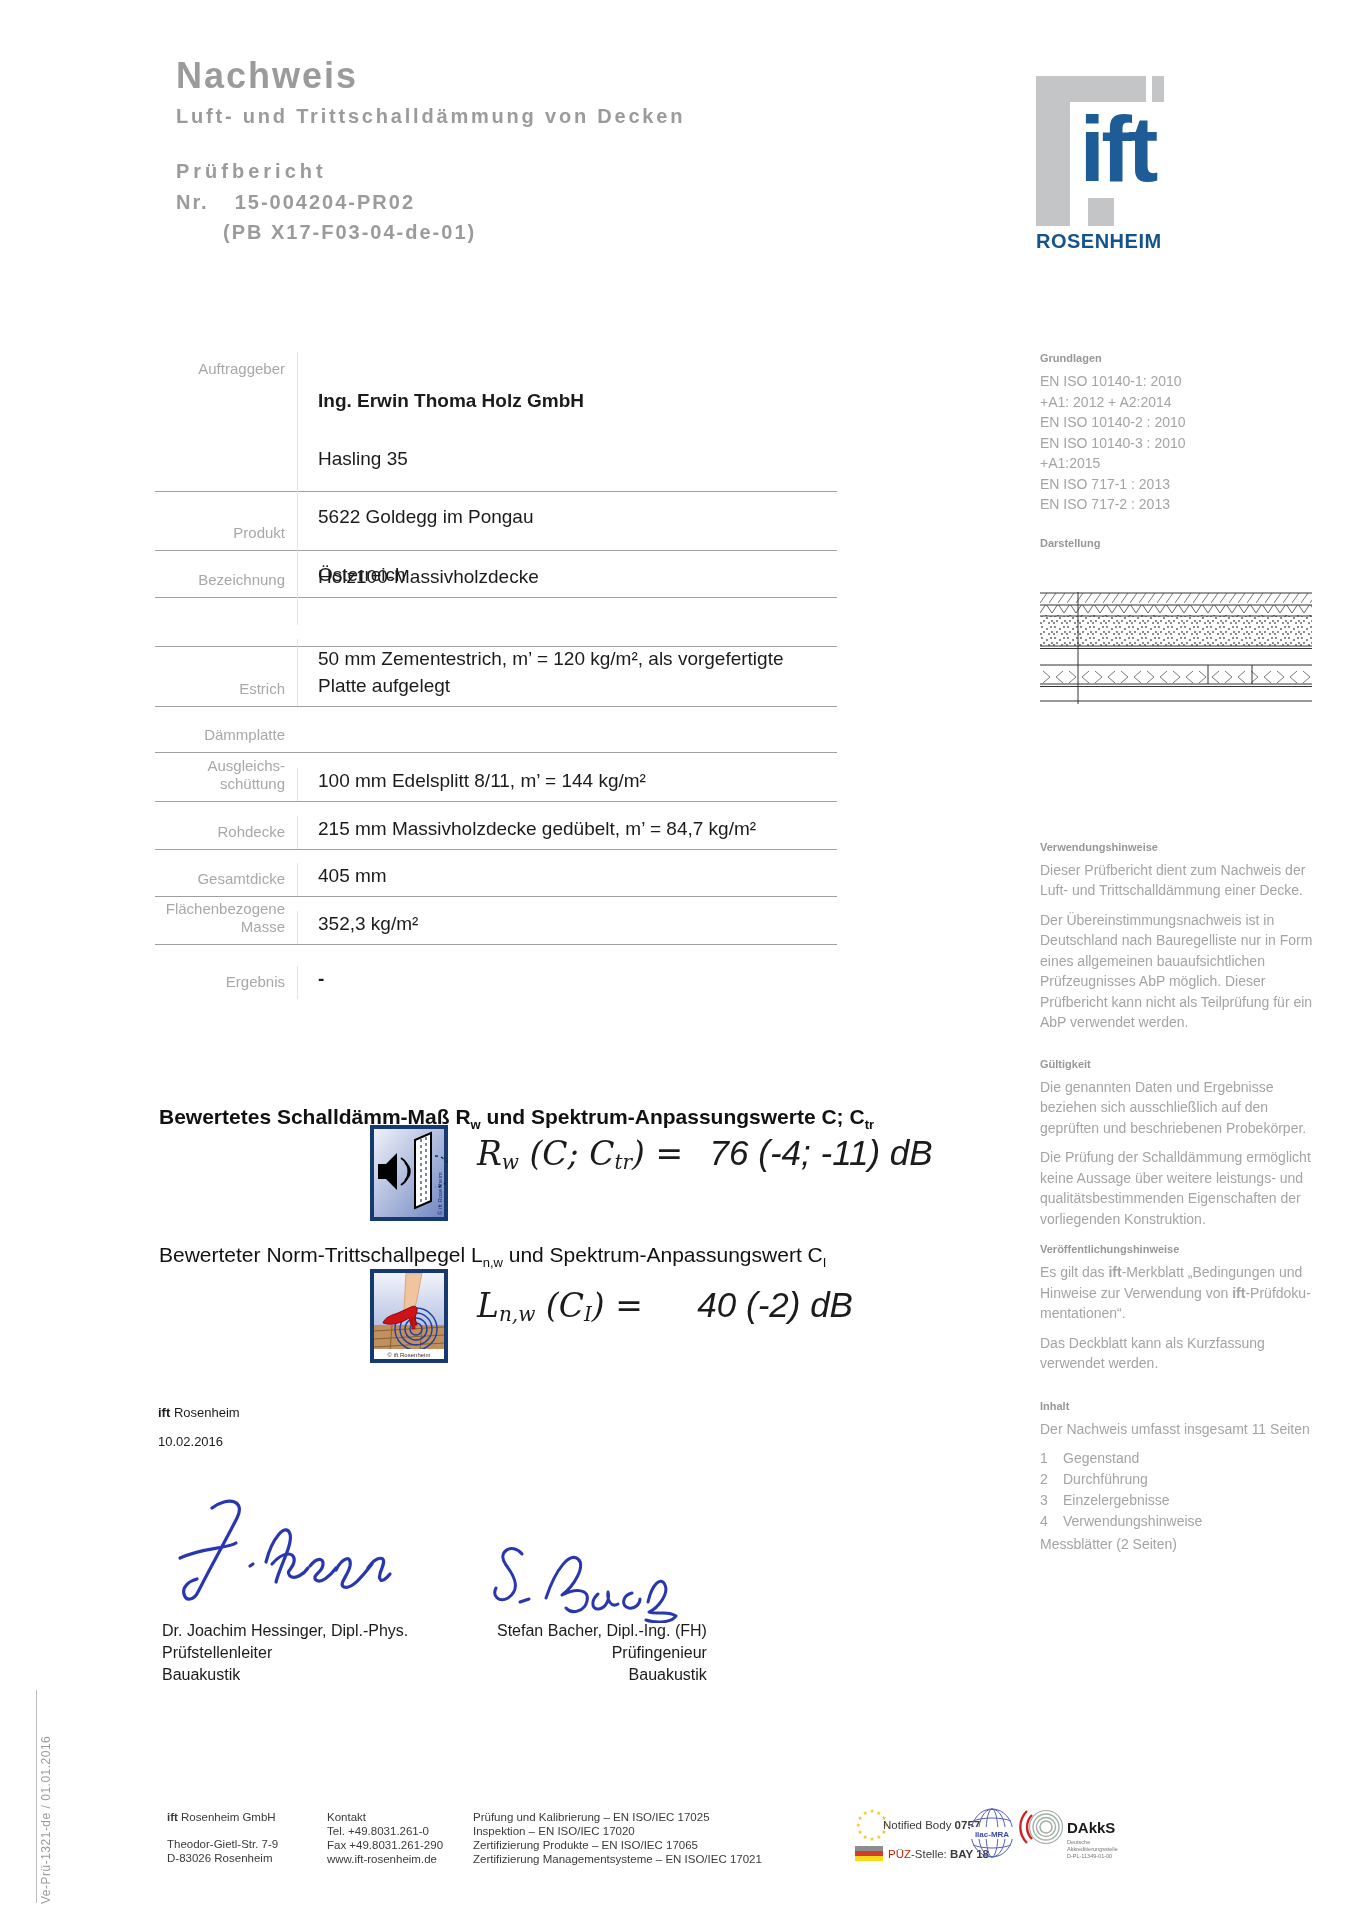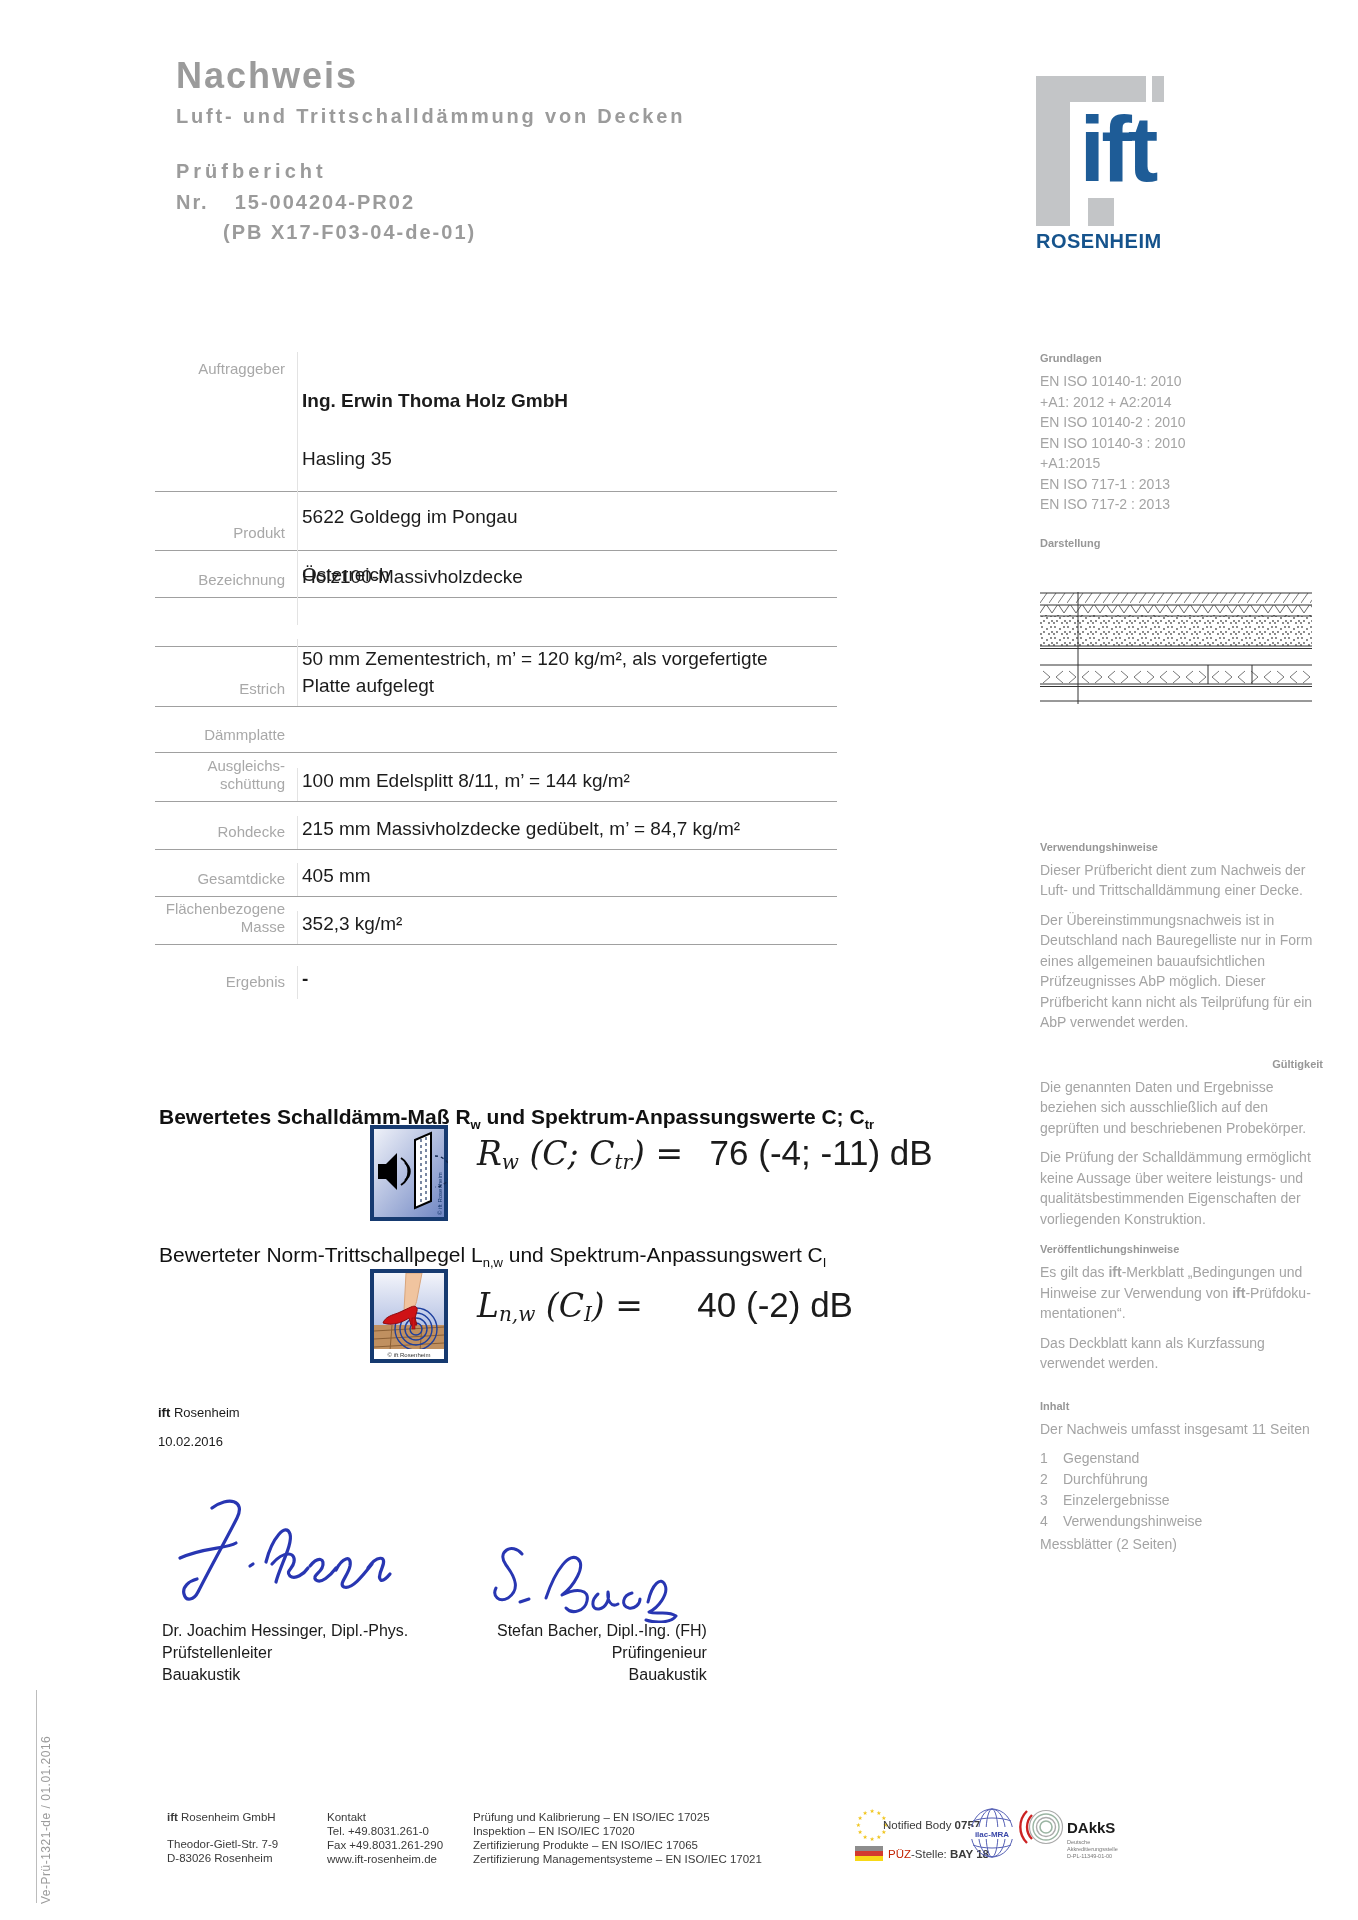--- a/index.html
+++ b/index.html
@@ -33,21 +33,21 @@
     font-size:92px;font-weight:bold;color:#1e5c97;letter-spacing:-4px;
     text-align:center;line-height:110px;}
   .logo-city{margin-top:4px;font-size:20px;font-weight:bold;color:#15538c;letter-spacing:0.5px;}
 
   
   .details{position:absolute;left:155px;top:352px;width:682px;}
   .row{display:flex;align-items:flex-end;border-bottom:1px solid #a0a0a0;box-sizing:border-box;}
   .row .lab{width:142px;text-align:right;color:#a8a8a8;font-size:15px;
     padding-right:12px;padding-bottom:8px;white-space:pre-line;line-height:18px;box-sizing:border-box;}
   .row .val{flex:1;font-size:19px;color:#1b1b1b;white-space:pre-line;line-height:26.5px;
-    border-left:1px solid #e3e3e3;padding-left:4px;padding-bottom:7px;box-sizing:border-box;}
+    border-left:1px solid #e3e3e3;padding-left:20px;padding-bottom:7px;box-sizing:border-box;}
   .row-client{height:140px;align-items:flex-start;}
   .row-client .lab{padding-top:8px;}
   .row-client .val{padding-top:5px;line-height:29px;}
   .client-name{font-weight:bold;}
   .r-produkt{height:59px;}
   .r-bez{height:47px;}
   .r-empty{height:49px;}
   .r-estrich{height:60px;}
   .r-daemm{height:46px;}
   .r-ausgleich{height:49px;}
@@ -64,40 +64,40 @@
   .res-h1{top:12px;font-weight:bold;}
   .res-h2{top:150px;}
   .res-icon{position:absolute;left:215px;}
   .res-icon1{top:32px;}
   .res-icon2{top:176px;}
   .formula{position:absolute;left:322px;white-space:nowrap;}
   .formula1{top:40px;}
   .formula2{top:192px;}
   .fs{font-family:"DejaVu Serif",serif;font-style:italic;font-size:33px;}
   .fsub{font-family:"DejaVu Serif",serif;font-style:italic;font-size:20px;}
-  .fval{font-family:"Liberation Sans",sans-serif;font-size:35px;margin-left:16px;}
+  .fval{font-family:"Liberation Sans",sans-serif;font-size:35px;margin-left:16px;font-style:italic;}
   .fval2{margin-left:44px;}
 
   
   .issuer{position:absolute;left:158px;top:1398px;font-size:13px;line-height:29px;color:#1b1b1b;}
   .sig-svg1{position:absolute;left:168px;top:1492px;}
   .sig-svg2{position:absolute;left:486px;top:1538px;}
   .sig-block{position:absolute;top:1620px;font-size:16px;line-height:22px;color:#1b1b1b;}
   .sig-block1{left:162px;}
   .sig-block2{left:497px;text-align:right;}
 
   
   .sidebar{position:absolute;left:1040px;top:352px;width:283px;}
   .sb-h{font-size:11px;font-weight:bold;color:#979797;margin:0 0 7px 0;}
   .sb-p{font-size:14px;color:#a4a4a4;line-height:20.5px;margin:0 0 9px 0;}
   .sb-lines{font-size:14px;color:#a4a4a4;line-height:20.5px;}
   .mt-darstellung{margin-top:22px;}
   .drawing{margin-top:36px;}
   .mt-verwendung{margin-top:133px;}
-  .mt-guelt{margin-top:25px;text-align:right;}
+  .mt-guelt{margin-top:25px;}
   .mt-veroeff{margin-top:14px;}
   .mt-inhalt{margin-top:26px;}
   .sb-b{font-weight:bold;}
   .inhalt-item{display:flex;font-size:14px;color:#a4a4a4;line-height:21px;}
   .inhalt-item .no{width:23px;}
   .inhalt-note{font-size:14px;color:#a4a4a4;line-height:21px;margin-top:2px;}
 
   
   .footer{position:absolute;left:155px;top:1806px;width:1190px;height:100px;
     font-size:11.5px;color:#3a3a3a;line-height:14px;}

